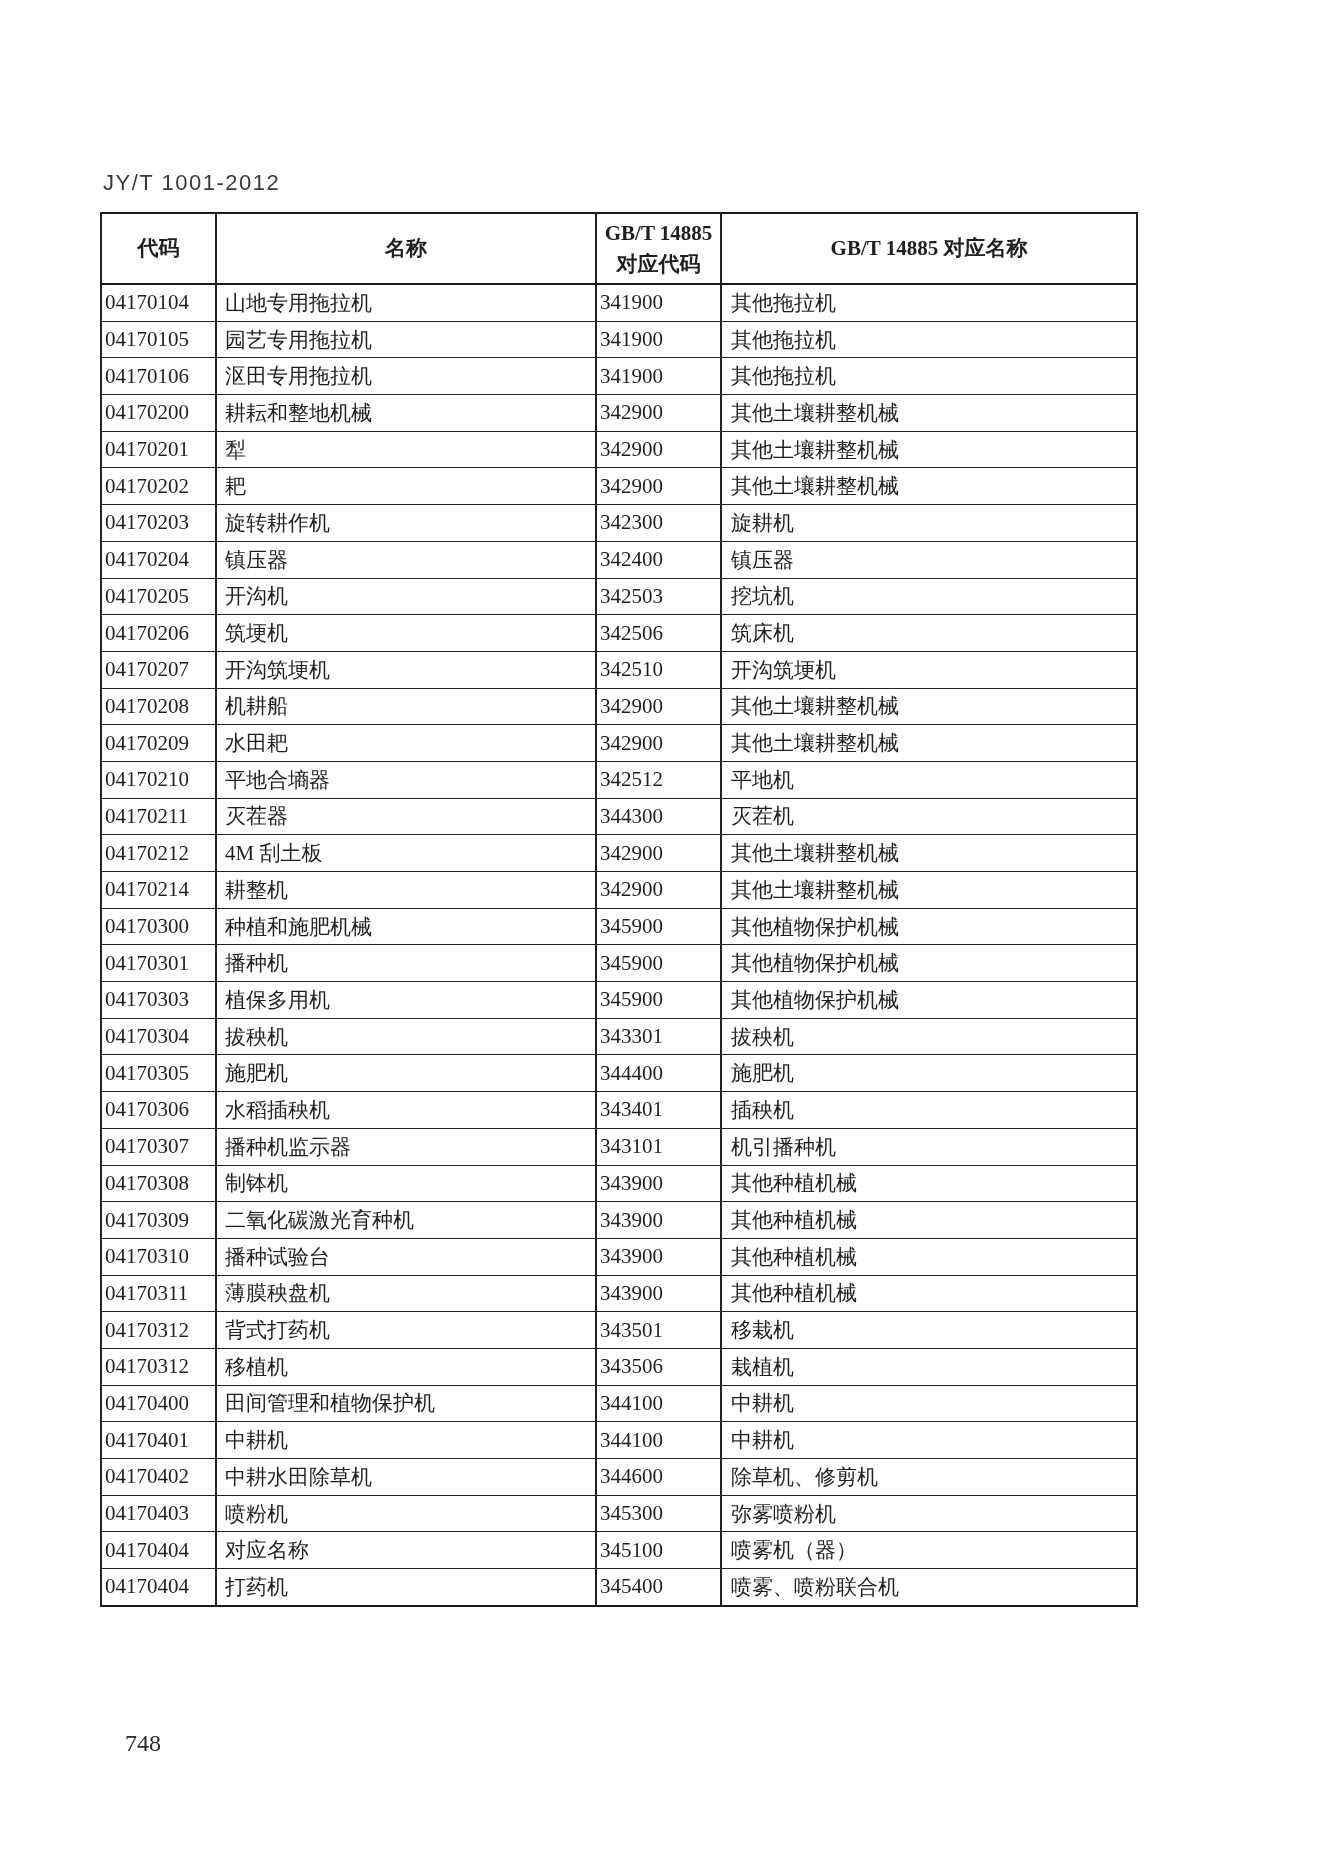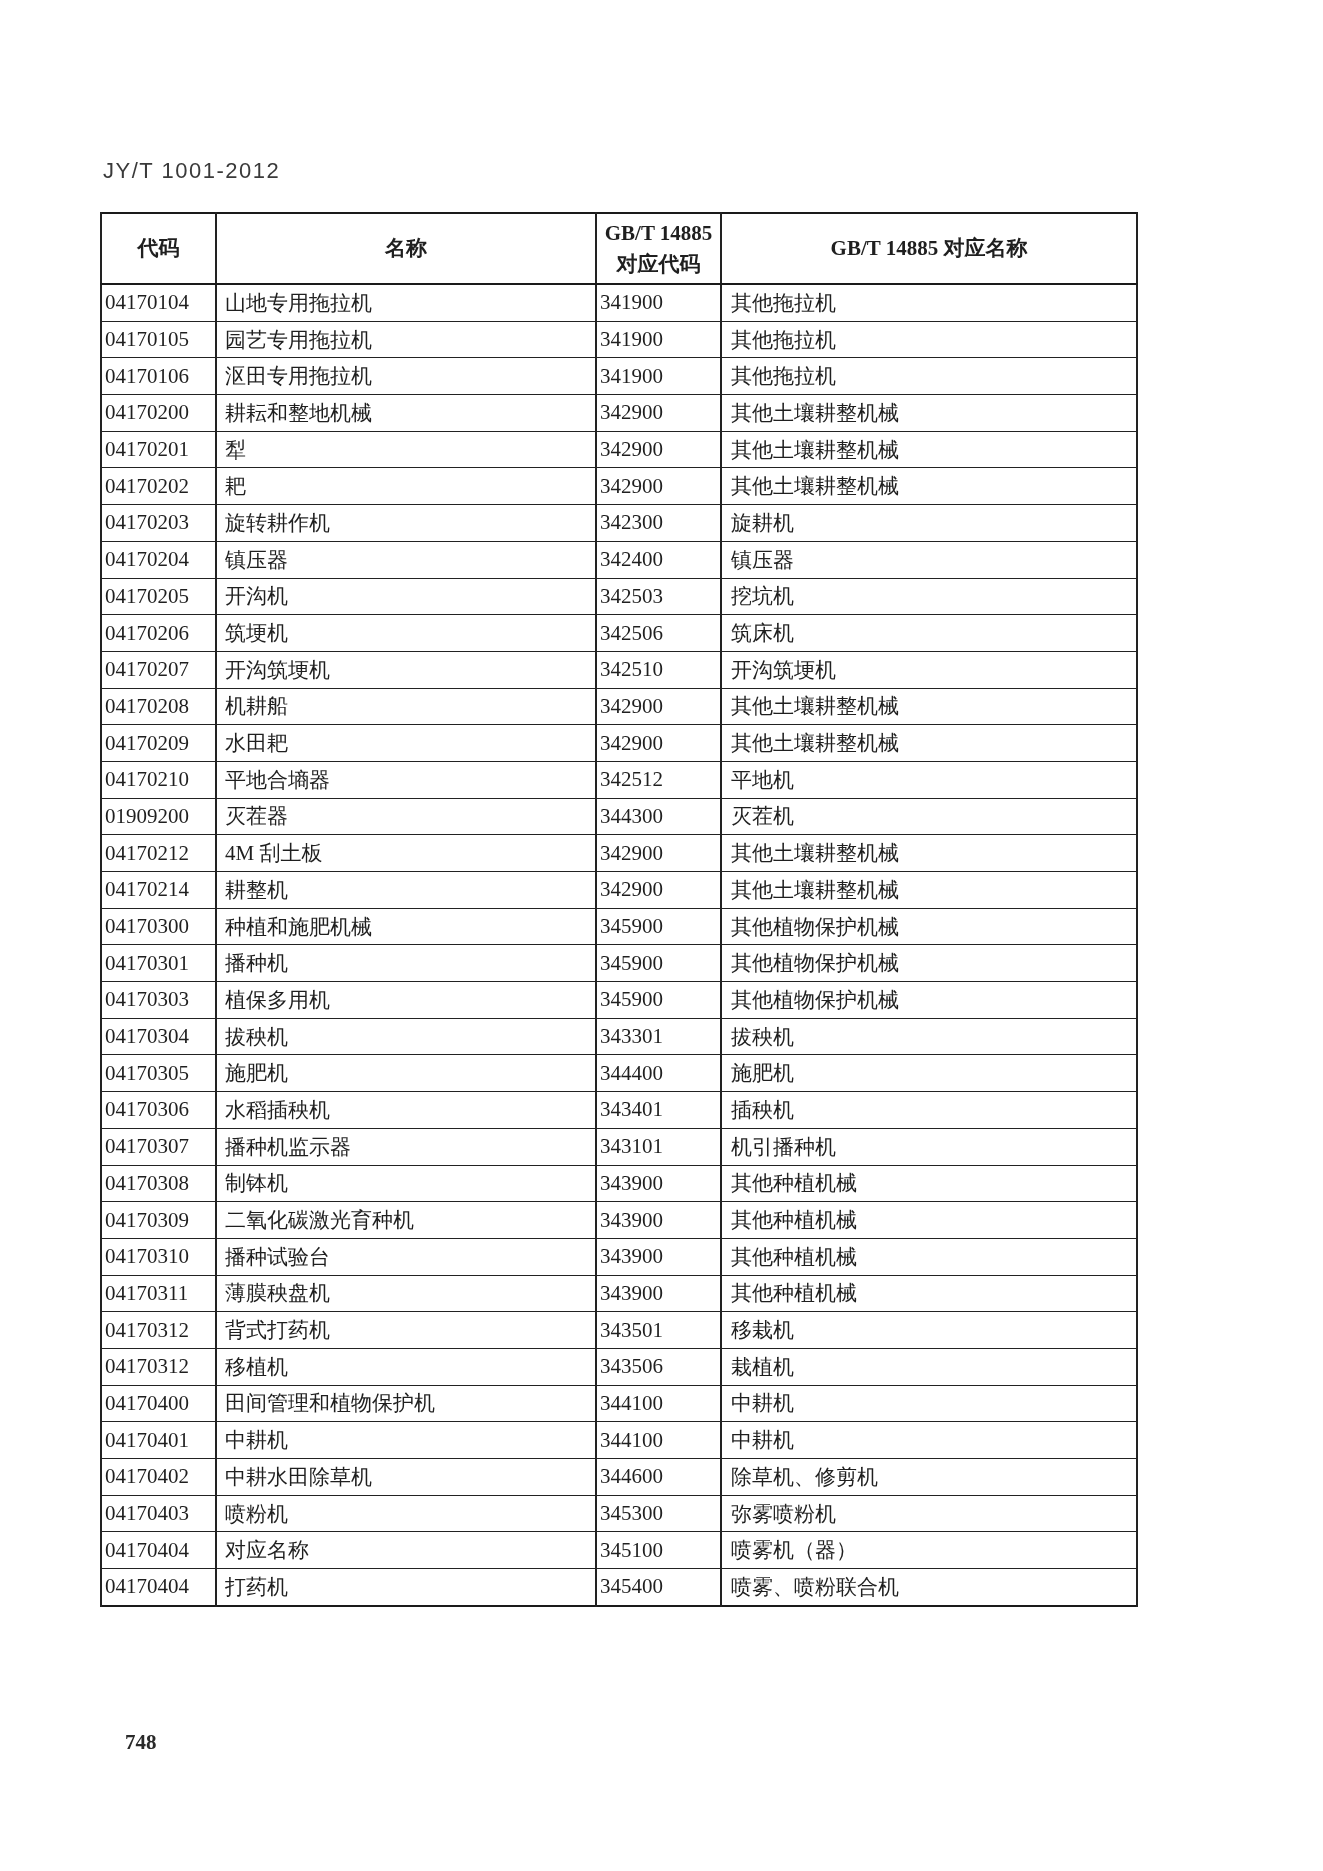--- a/index.html
+++ b/index.html
@@ -6,21 +6,21 @@
   .page{
     position:relative;
     width:1323px;height:1871px;
     background:#ffffff;
     font-family:"Liberation Serif","DejaVu Serif",serif;
     color:#1f1f1f;
     overflow:hidden;
   }
   .doc-title{
     position:absolute;
-    left:103px;top:158px;
+    left:103px;top:170px;
     font-family:"Liberation Sans","DejaVu Sans",sans-serif;
     font-size:22px;
     letter-spacing:1.5px;
     color:#3a3a3a;
   }
   .std-table{
     position:absolute;
     left:100px;top:212px;
     width:1036px;
     border-collapse:collapse;
@@ -49,23 +49,22 @@
   .std-table td{
     height:35.7px;
     vertical-align:middle;
     padding:0 0 0 3px;
   }
   .std-table td.c1{padding-left:8px;}
   .std-table td.c3{padding-left:9px;}
   .page-number{
     position:absolute;
     left:125px;top:1730px;
-    font-size:21px;
+    font-size:24px;
     color:#2a2a2a;
-    font-weight:bold;
   }
 </style>
 </head>
 <body>
 
 <div class="page">
 
   <div class="doc-title">JY/T 1001-2012</div>
 
   <table class="std-table">
@@ -171,21 +170,21 @@
           <td class="c2">342900</td>
           <td class="c3">其他土壤耕整机械</td>
         </tr>
         <tr>
           <td class="c0">04170210</td>
           <td class="c1">平地合墒器</td>
           <td class="c2">342512</td>
           <td class="c3">平地机</td>
         </tr>
         <tr>
-          <td class="c0">01909200</td>
+          <td class="c0">04170211</td>
           <td class="c1">灭茬器</td>
           <td class="c2">344300</td>
           <td class="c3">灭茬机</td>
         </tr>
         <tr>
           <td class="c0">04170212</td>
           <td class="c1">4M 刮土板</td>
           <td class="c2">342900</td>
           <td class="c3">其他土壤耕整机械</td>
         </tr>

